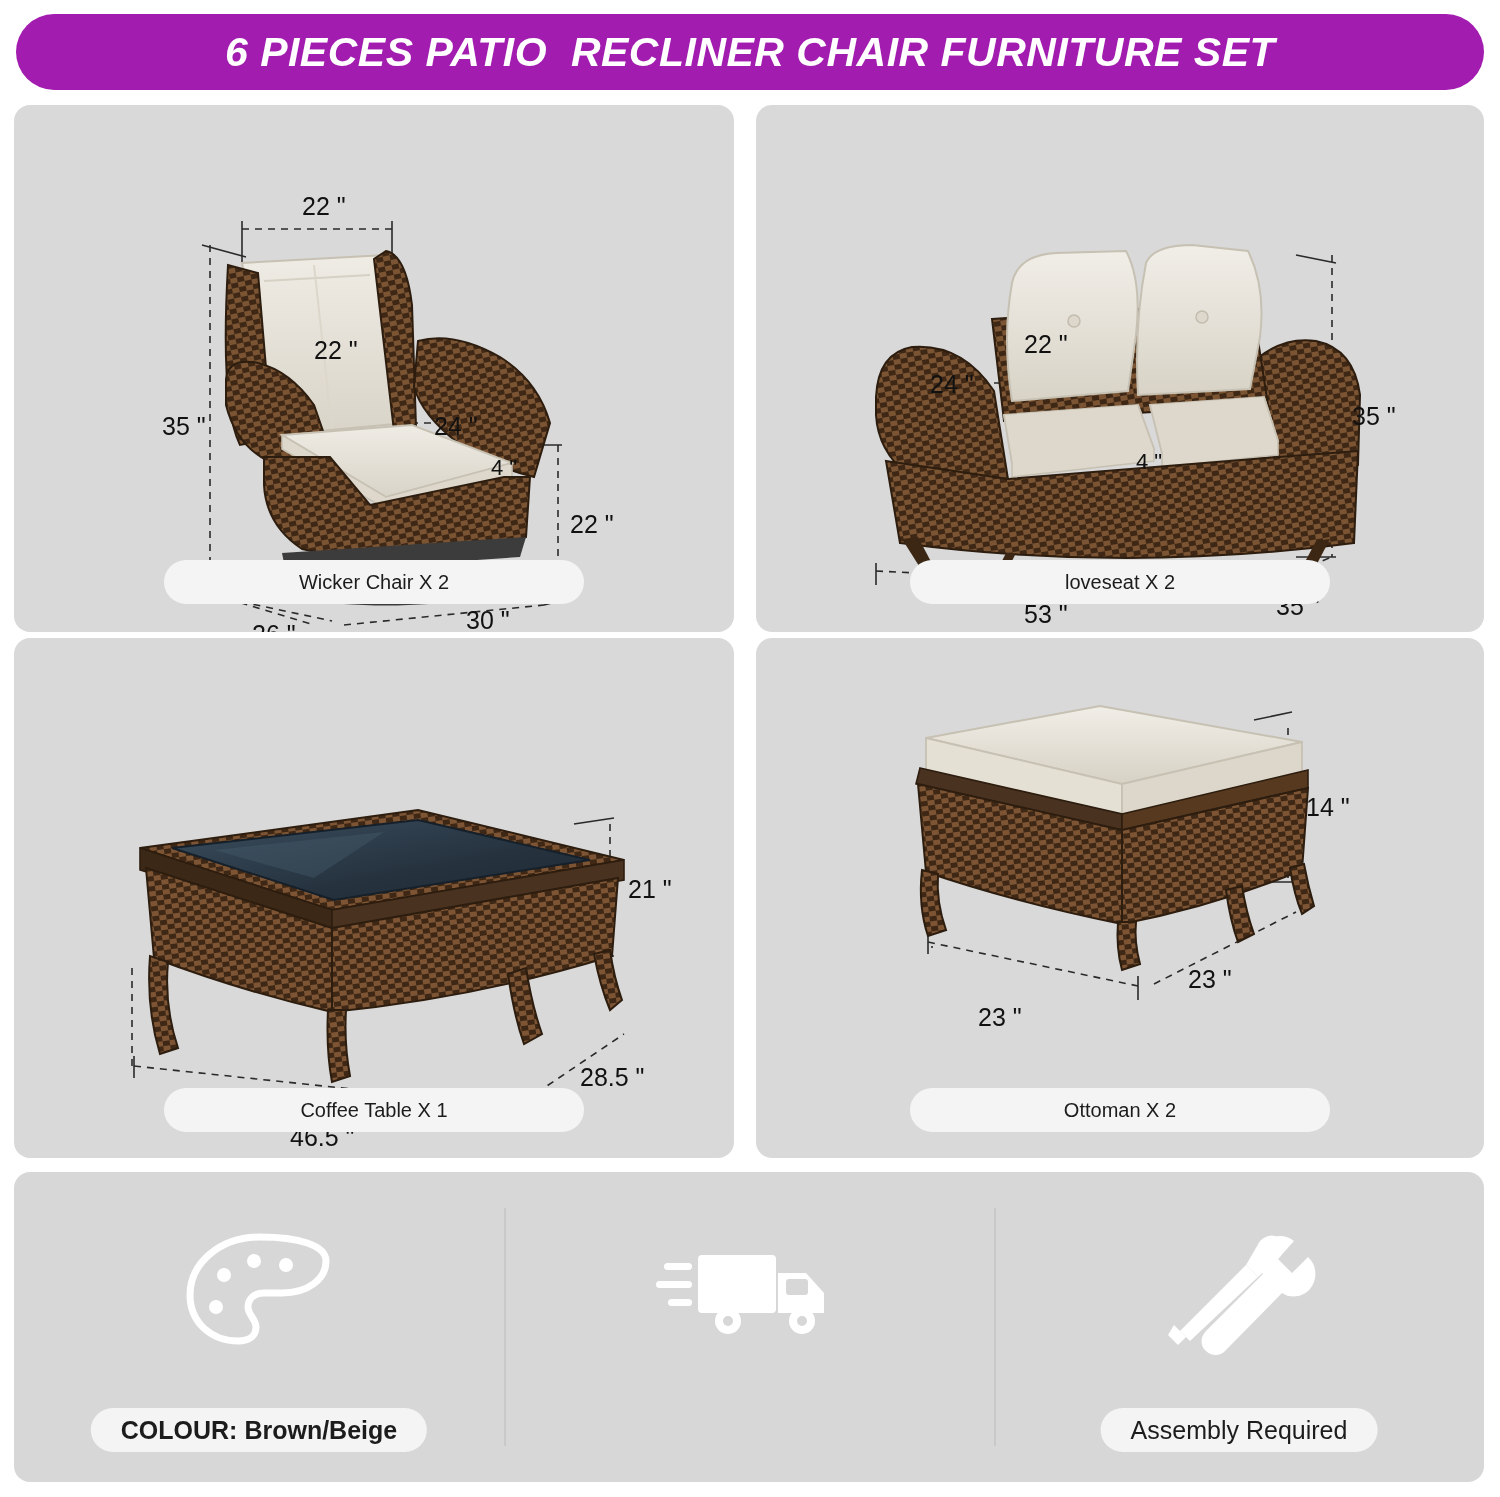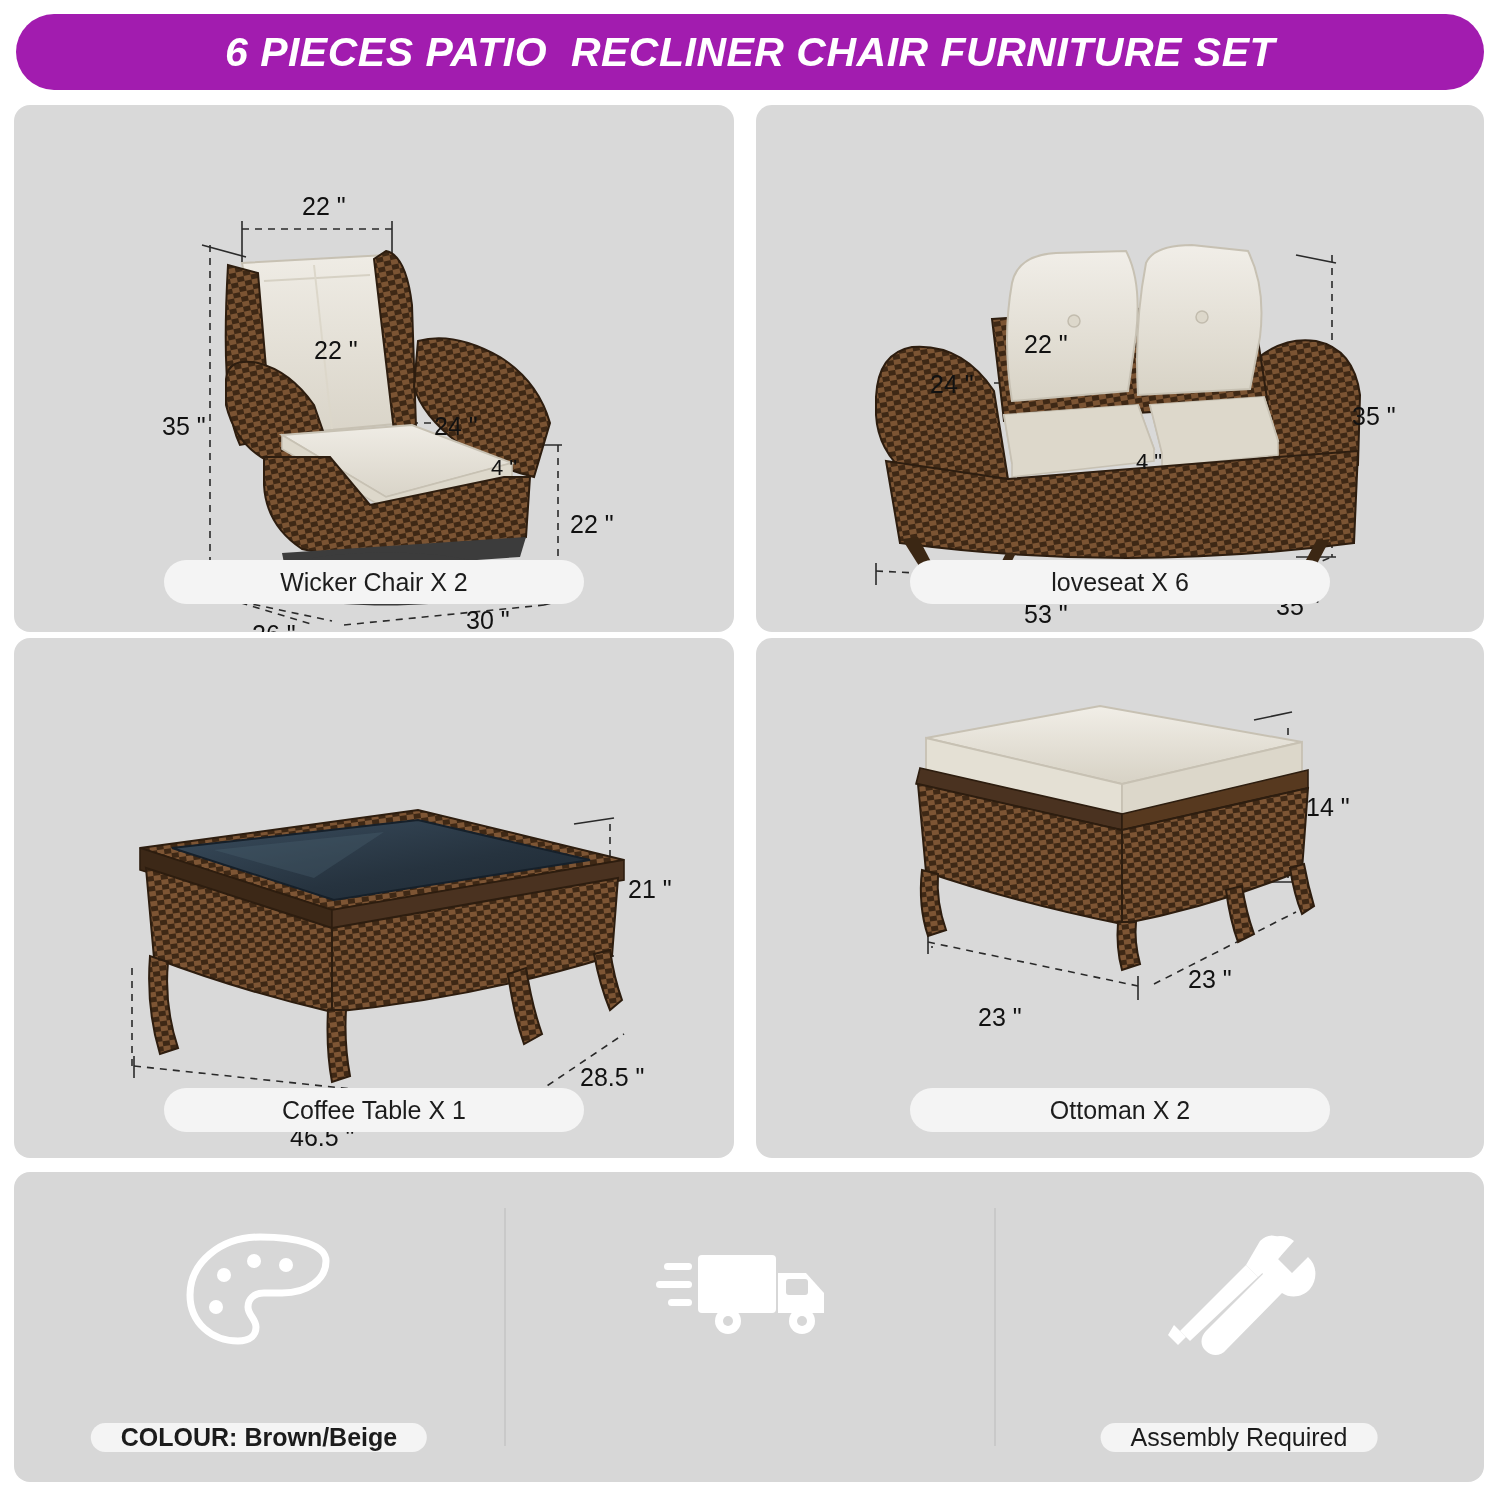--- a/index.html
+++ b/index.html
@@ -55,21 +55,21 @@
     position: absolute;
     left: 50%;
     transform: translateX(-50%);
     background: #f4f4f4;
     border-radius: 22px;
     height: 44px;
     min-width: 420px;
     display: flex;
     align-items: center;
     justify-content: center;
-    font-size: 25px;
+    font-size: 20px;
     color: #1c1c1c;
     padding: 0 26px;
     box-sizing: border-box;
   }
   .panel-tl .panel-caption,
   .panel-tr .panel-caption { bottom: 28px; }
   .panel-bl .panel-caption,
   .panel-br .panel-caption { bottom: 26px; }
 
   .art {
@@ -123,21 +123,21 @@
   }
   .feature-icon svg { display: block; }
 
   .feature-label {
     position: absolute;
     bottom: 30px;
     left: 50%;
     transform: translateX(-50%);
     background: #f4f4f4;
     border-radius: 22px;
-    height: 29px;
+    height: 44px;
     display: flex;
     align-items: center;
     justify-content: center;
     font-size: 25px;
     padding: 0 30px;
     white-space: nowrap;
     box-sizing: border-box;
   }
   .feature-label.bold { font-weight: bold; }
   .feature-label.wide { min-width: 360px; }
@@ -293,21 +293,21 @@
       <g font-family="Liberation Sans, sans-serif" font-size="25" fill="#111">
         <text x="268" y="248">22 "</text>
         <text x="174" y="288">24 "</text>
         <text x="380" y="364" font-size="22">4 "</text>
         <text x="596" y="320">35 "</text>
         <text x="268" y="518">53 "</text>
         <text x="520" y="510">35 "</text>
       </g>
     </svg>
   </div>
-  <div class="panel-caption">loveseat X 6</div>
+  <div class="panel-caption">loveseat X 2</div>
 </div>
 
 <div class="panel panel-bl">
   <div class="art">
     <svg viewBox="0 0 720 520" xmlns="http://www.w3.org/2000/svg">
       <defs>
         <pattern id="weave3" width="14" height="10" patternUnits="userSpaceOnUse" patternTransform="rotate(-8)">
           <rect width="14" height="10" fill="#5b3c22"></rect>
           <rect x="0" y="0" width="7" height="5" fill="#7d5534"></rect>
           <rect x="7" y="5" width="7" height="5" fill="#7d5534"></rect>

